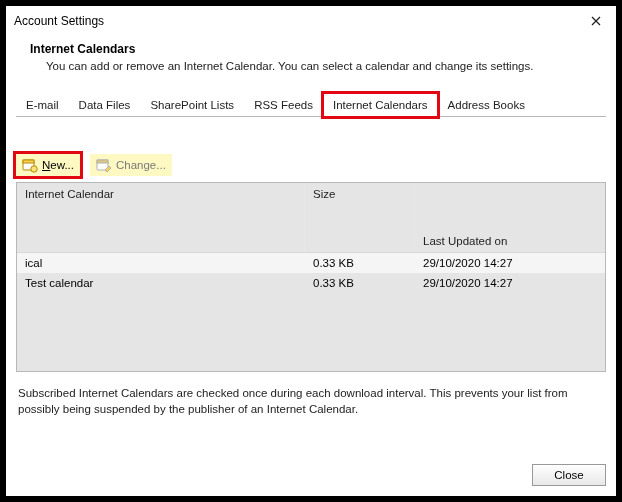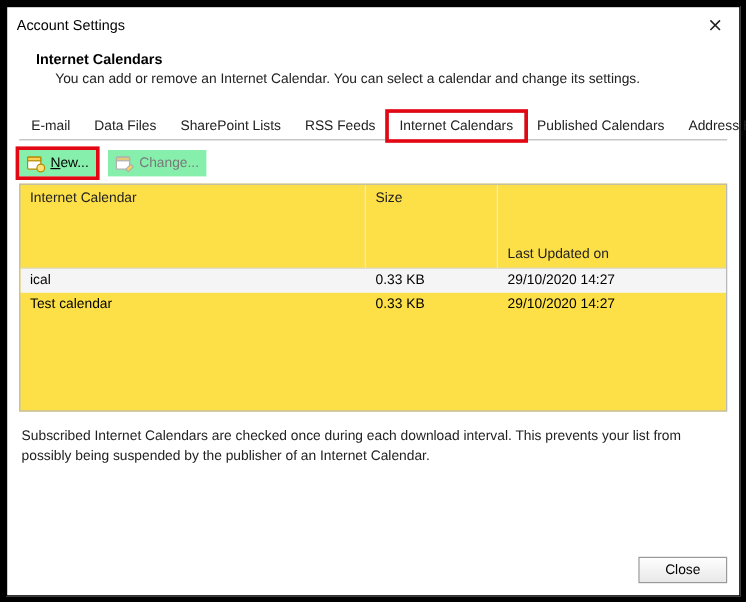--- a/index.html
+++ b/index.html
@@ -67,33 +67,34 @@
     align-items:center;
     gap: 10px;
     margin: 8px 10px 6px 10px;
   }
   .tbtn {
     display:flex;
     align-items:center;
     gap:4px;
     padding:3px 6px;
     font-size:11.5px;
-    background:#86efac;
+    background:#fef9c3;
+    margin-top:29px;
   }
   .tbtn.disabled { color:#7a7a7a; }
   .tbtn.highlight {
     outline: 3px solid #e30613;
   }
   .icon { display:inline-flex; width:16px; height:16px; }
   .listpanel {
     margin: 0 10px;
     border: 1px solid #b8b8b8;
     height: 190px;
     overflow: hidden;
-    background:#fde047;
+    background:#e5e5e5;
   }
   .listhead, .listrow {
     display:grid;
     grid-template-columns: 1fr 110px 190px;
   }
   .listhead {
     border-bottom: 1px solid #d8d8d8;
   }
   .listhead > div {
     padding:5px 8px;
@@ -144,21 +145,20 @@
     <div class="header-title">Internet Calendars</div>
     <div class="header-sub">You can add or remove an Internet Calendar. You can select a calendar and change its settings.</div>
   </div>
 
   <div class="tabstrip">
     <div class="tab"><span>E-mail</span></div>
     <div class="tab"><span>Data Files</span></div>
     <div class="tab"><span>SharePoint Lists</span></div>
     <div class="tab"><span>RSS Feeds</span></div>
     <div class="tab active highlight"><span>Internet Calendars</span></div>
-    <div class="tab"><span>Published Calendars</span></div>
     <div class="tab"><span>Address Books</span></div>
   </div>
 
   <div class="toolbar">
     <div class="tbtn highlight">
       <span class="icon">
         <svg viewBox="0 0 16 16" width="16" height="16">
           <rect x="1" y="3" width="11" height="10" rx="1" fill="#fff" stroke="#b48a00"></rect>
           <rect x="1" y="3" width="11" height="3" fill="#ffd257" stroke="#b48a00"></rect>
           <circle cx="12" cy="12" r="3.2" fill="#ffe37a" stroke="#b48a00"></circle>

